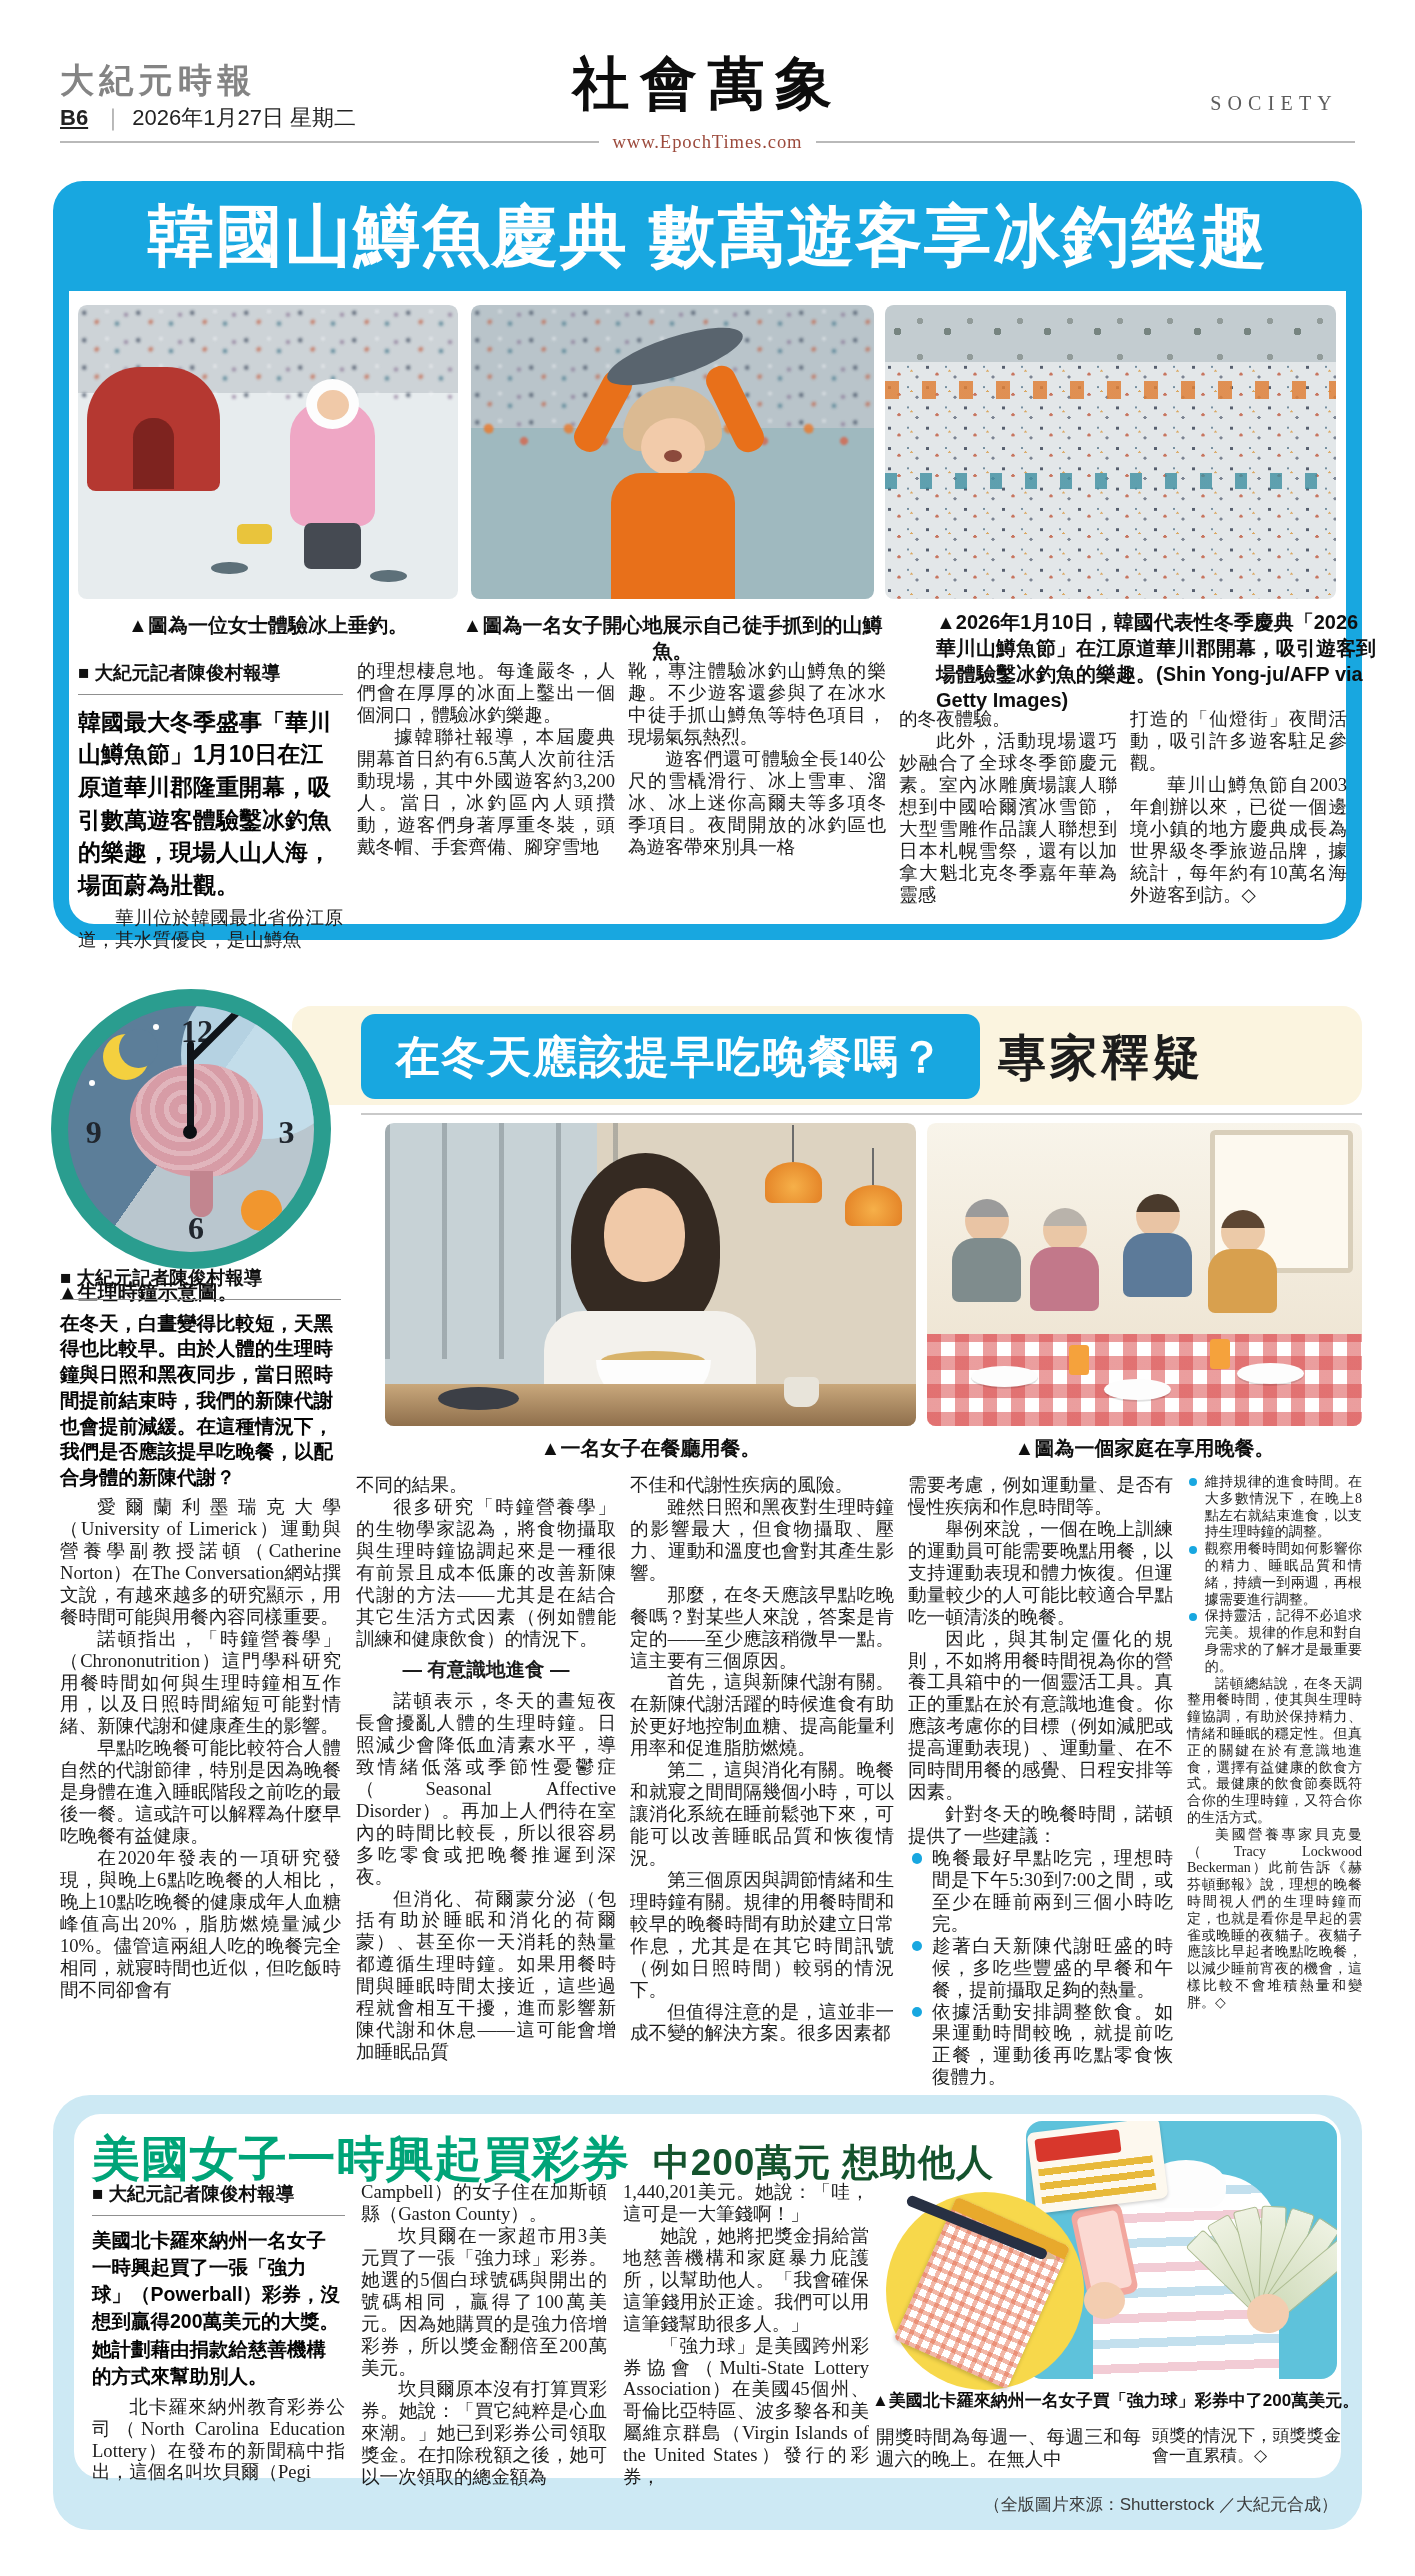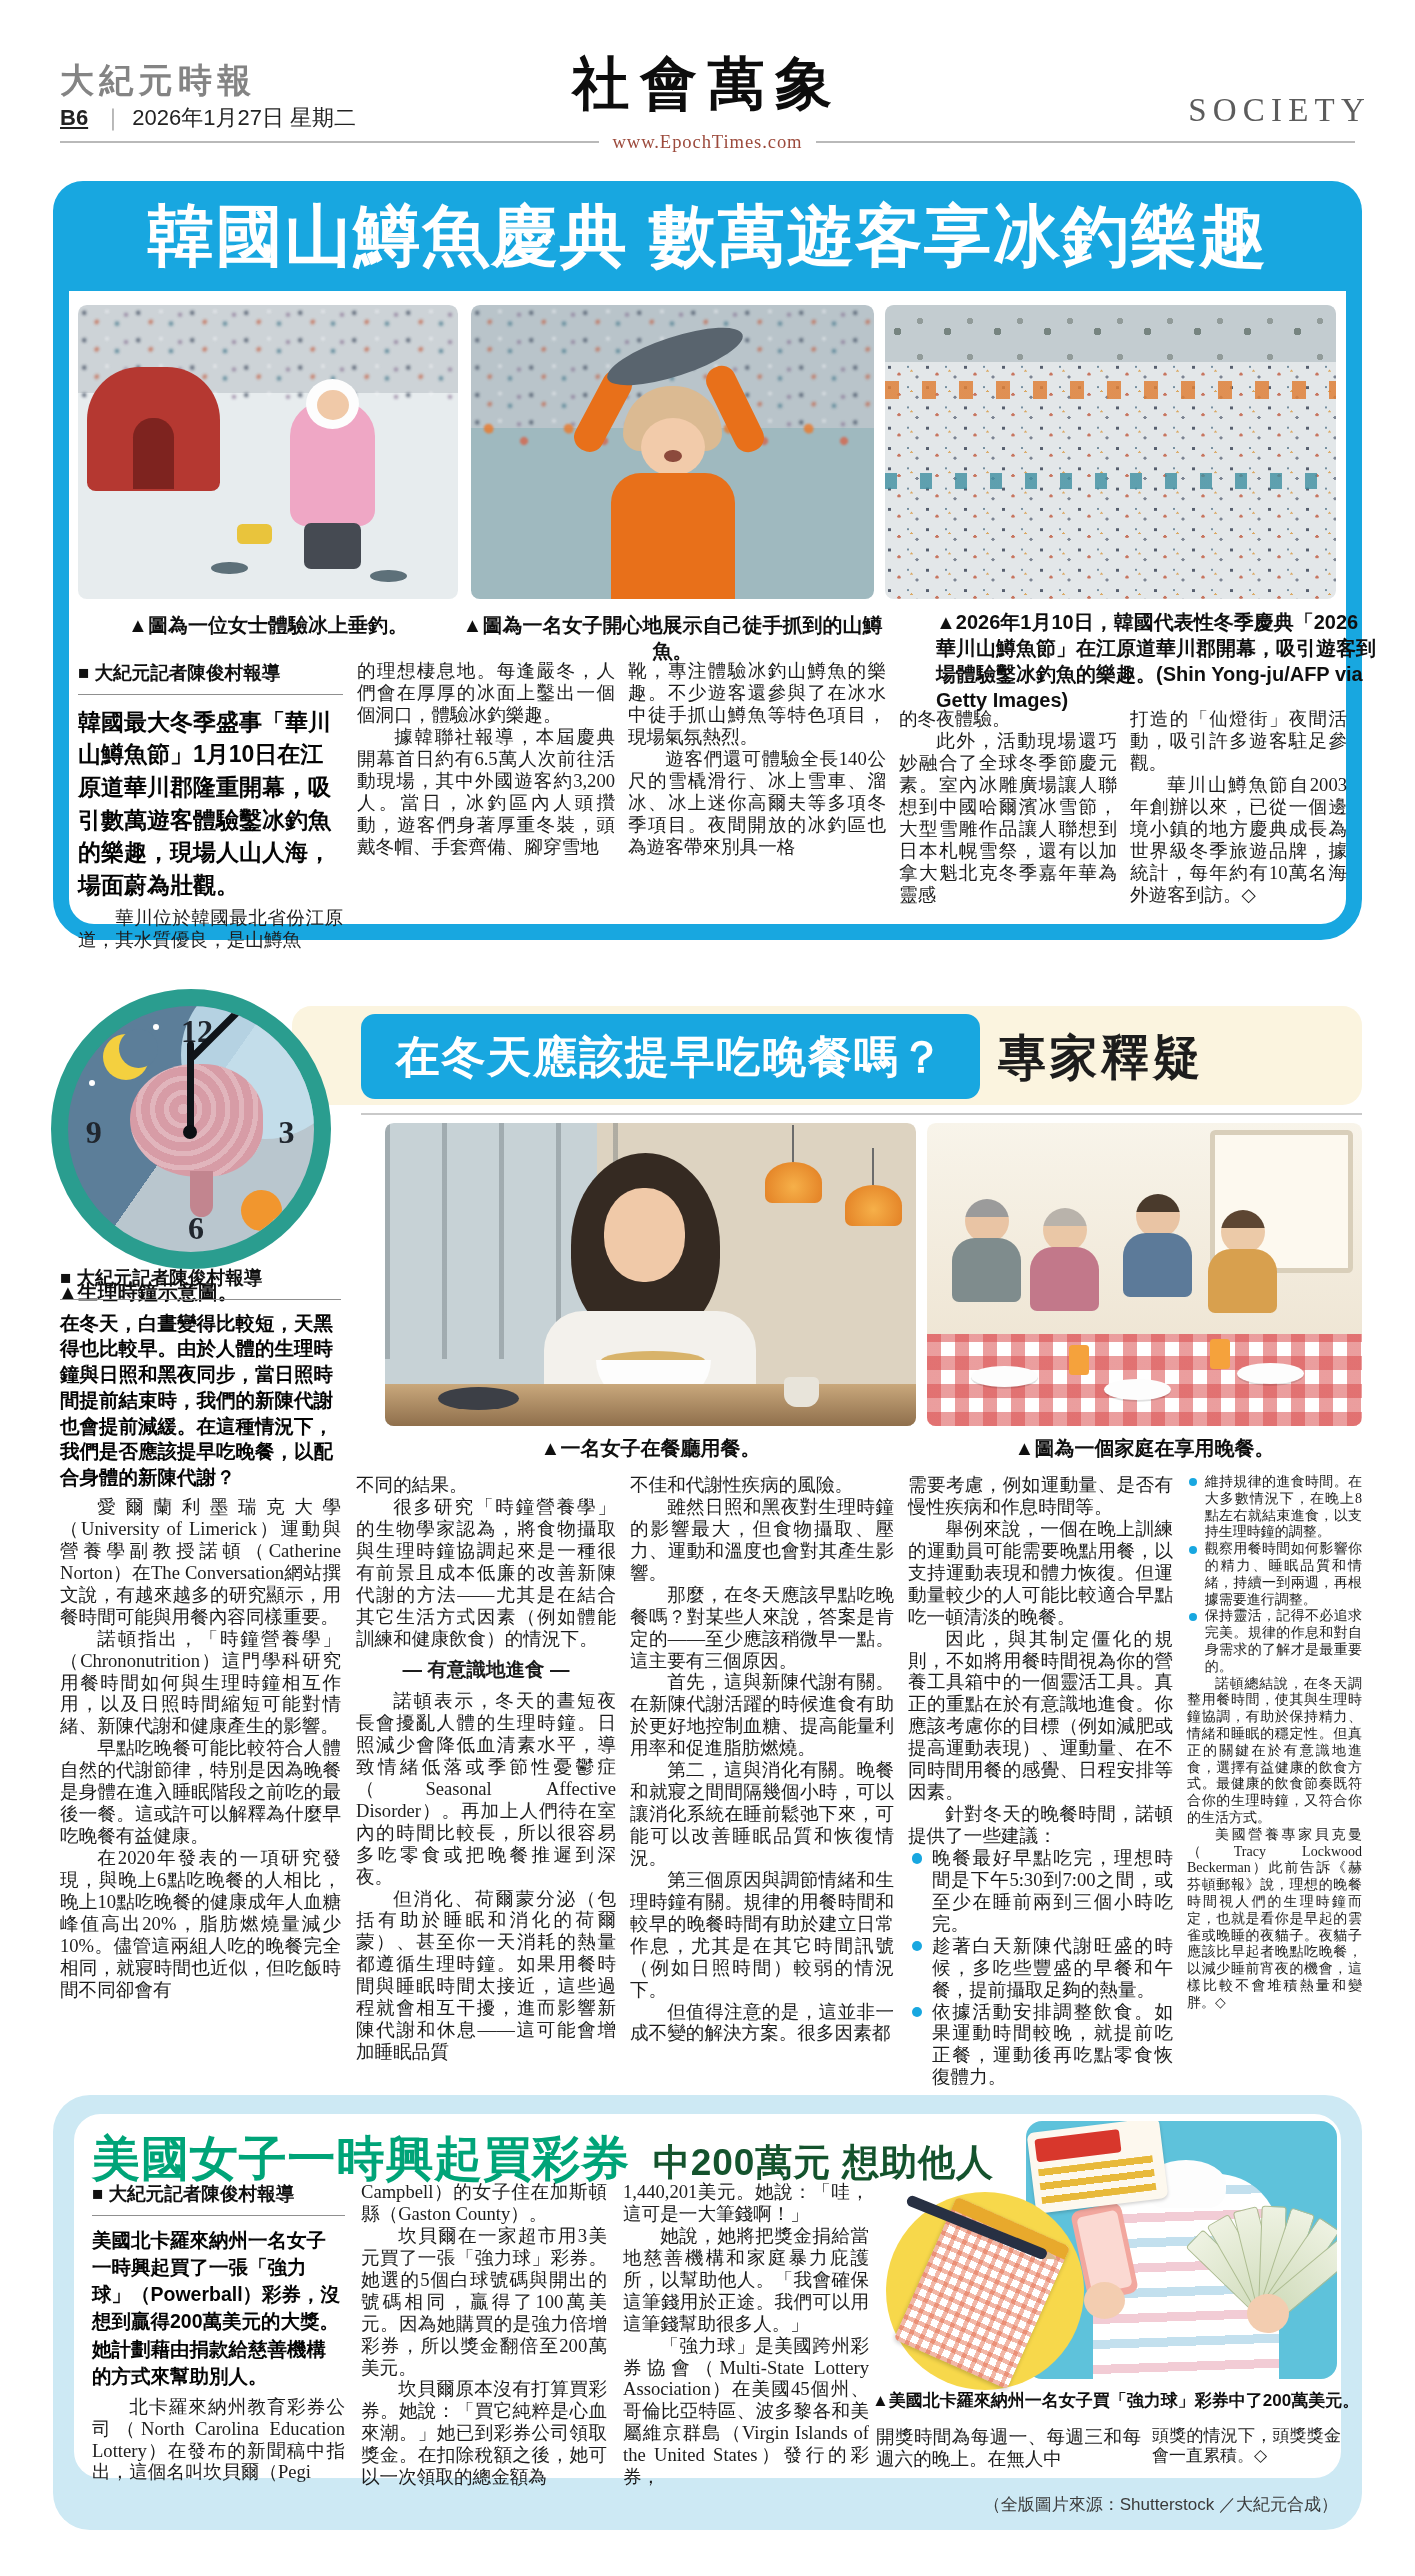--- a/index.html
+++ b/index.html
@@ -12,21 +12,21 @@
   .abs{position:absolute;}
   .sans{font-family:"Liberation Sans","DejaVu Sans",sans-serif;}
 
   
   .masthead{left:60px;top:58px;font-weight:bold;font-size:34px;letter-spacing:5.3px;color:#848484;}
   .pageinfo{left:60px;top:103px;font-size:22px;color:#222;}
   .pageinfo b{font-weight:bold;margin-right:5px;text-decoration:underline;}
   .pageinfo .sep{color:#999;margin:0 8.8px;font-weight:normal;}
   .secttitle{left:50%;transform:translateX(-50%);top:46px;font-size:57px;font-weight:bold;
              letter-spacing:10.6px;color:#0d0d0d;}
-  .secten{right:44px;top:92px;font-size:33px;letter-spacing:6.2px;color:#5c5c5c;}
+  .secten{right:77px;top:92px;font-size:20px;letter-spacing:6.2px;color:#5c5c5c;}
   .hdr-rule{left:60px;top:131px;width:1295px;display:flex;align-items:center;gap:14px;}
   .hdr-rule .ln{flex:1;height:1.8px;background:var(--grayline);}
   .hdr-rule .web{font-size:18.6px;color:#9c4a3c;letter-spacing:0.9px;}
 
   
   .a1frame{left:53px;top:181px;width:1309px;height:759px;border:16px solid var(--blue);
            border-radius:41px;box-sizing:border-box;}
   .a1banner{left:53px;top:181px;width:1309px;height:110px;background:var(--blue);
             border-radius:30px 30px 0 0;text-align:center;line-height:110px;
             font-weight:bold;font-size:67px;color:#fff;letter-spacing:1.8px;}

